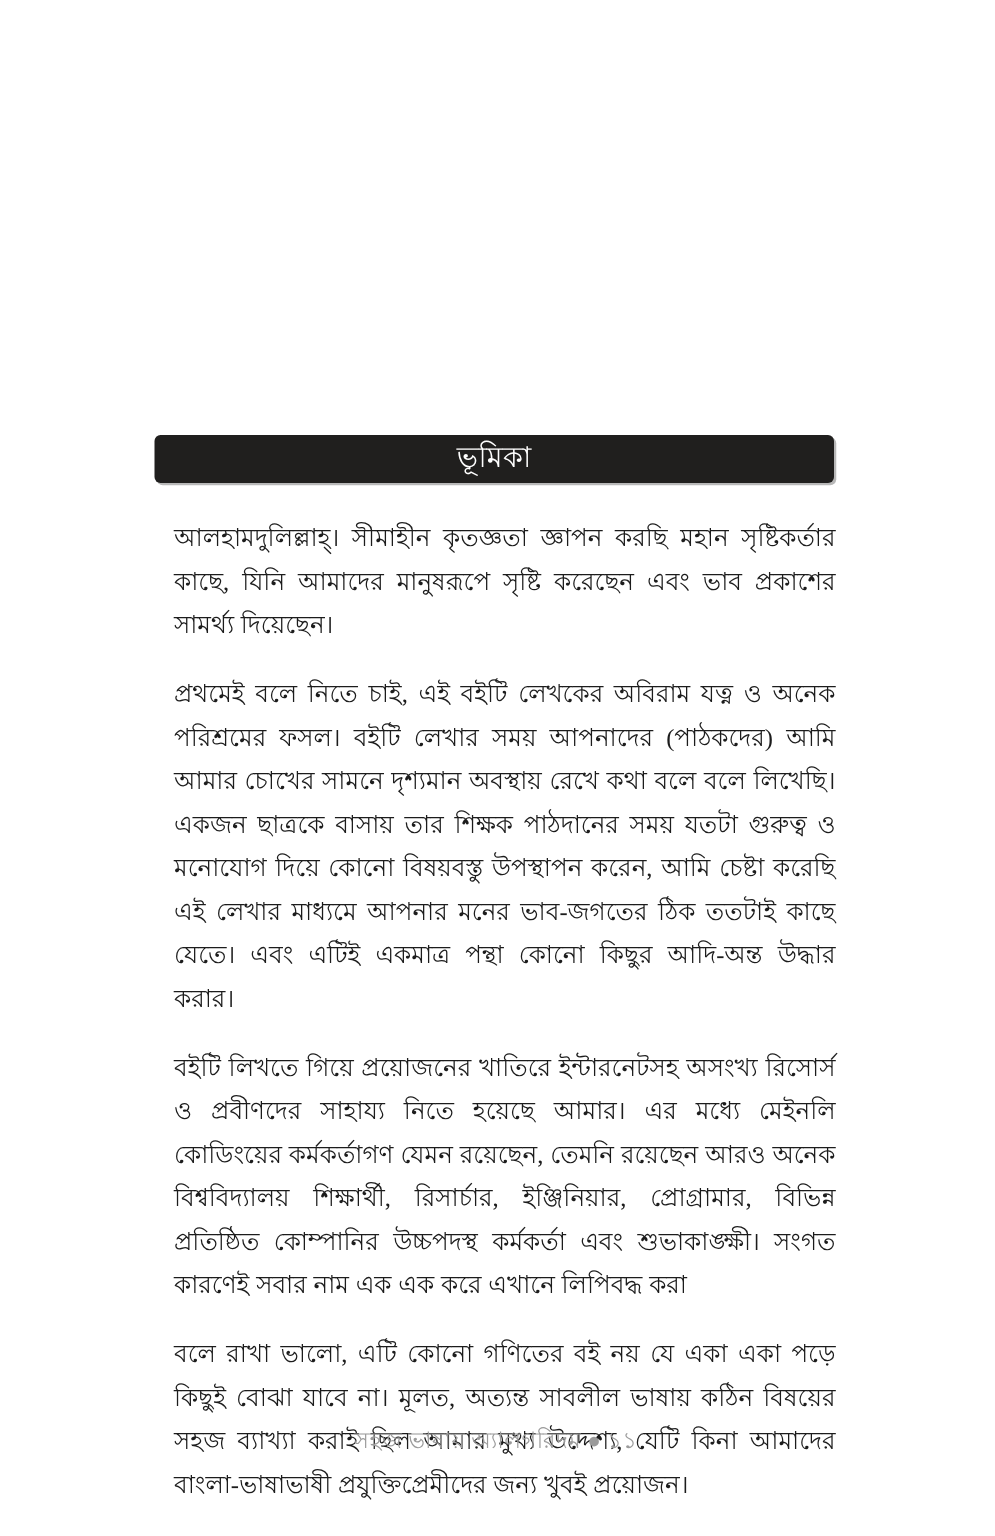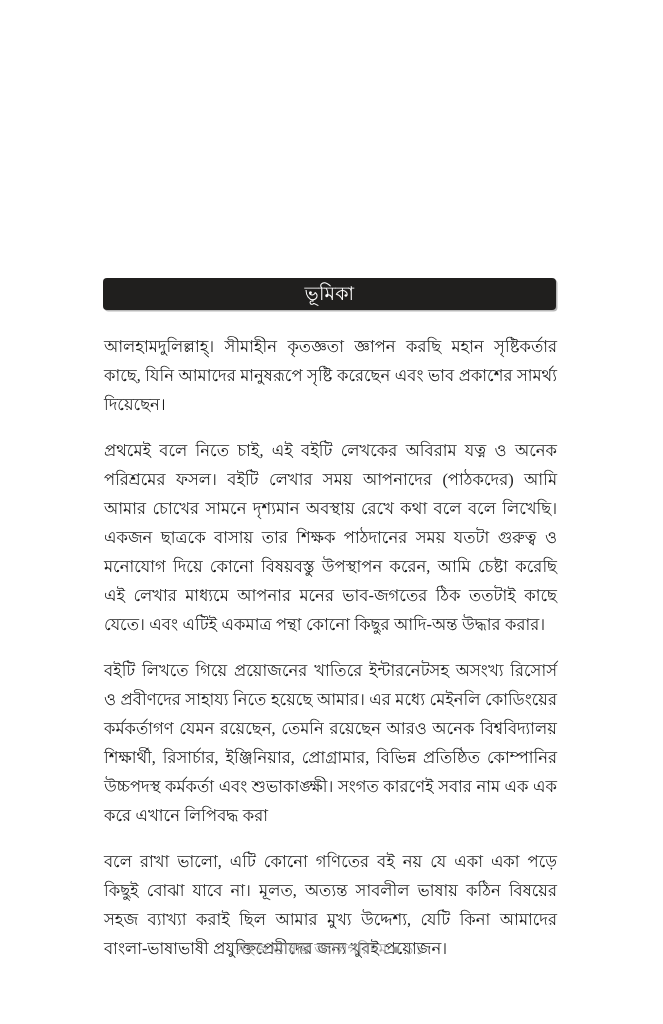--- a/index.html
+++ b/index.html
@@ -13,21 +13,21 @@
     background: #ffffff;
     font-family: "Liberation Serif", "DejaVu Serif", serif;
     color: #1a1a1a;
     overflow: hidden;
     position: relative;
   }
 
   .page {
     position: absolute;
     left: 0;
-    top: 0;
+    top: 12px;
     width: 663px;
     height: 779px;
     background: #ffffff;
   }
 
   
   .top-margin {
     height: 276px;
     width: 100%;
   }
@@ -61,21 +61,21 @@
   
   .body-column {
     position: absolute;
     left: 104px;
     top: 332px;
     width: 453px;
     box-sizing: border-box;
   }
 
   .para {
-    margin: 0 0 17px 0;
+    margin: 0 0 17px 12px;
     font-size: 16.4px;
     line-height: 29px;
     text-align: justify;
     text-justify: inter-word;
     color: #1c1c1c;
     word-spacing: 0.4px;
     hyphens: none;
   }
   .para:last-of-type {
     margin-bottom: 0;

